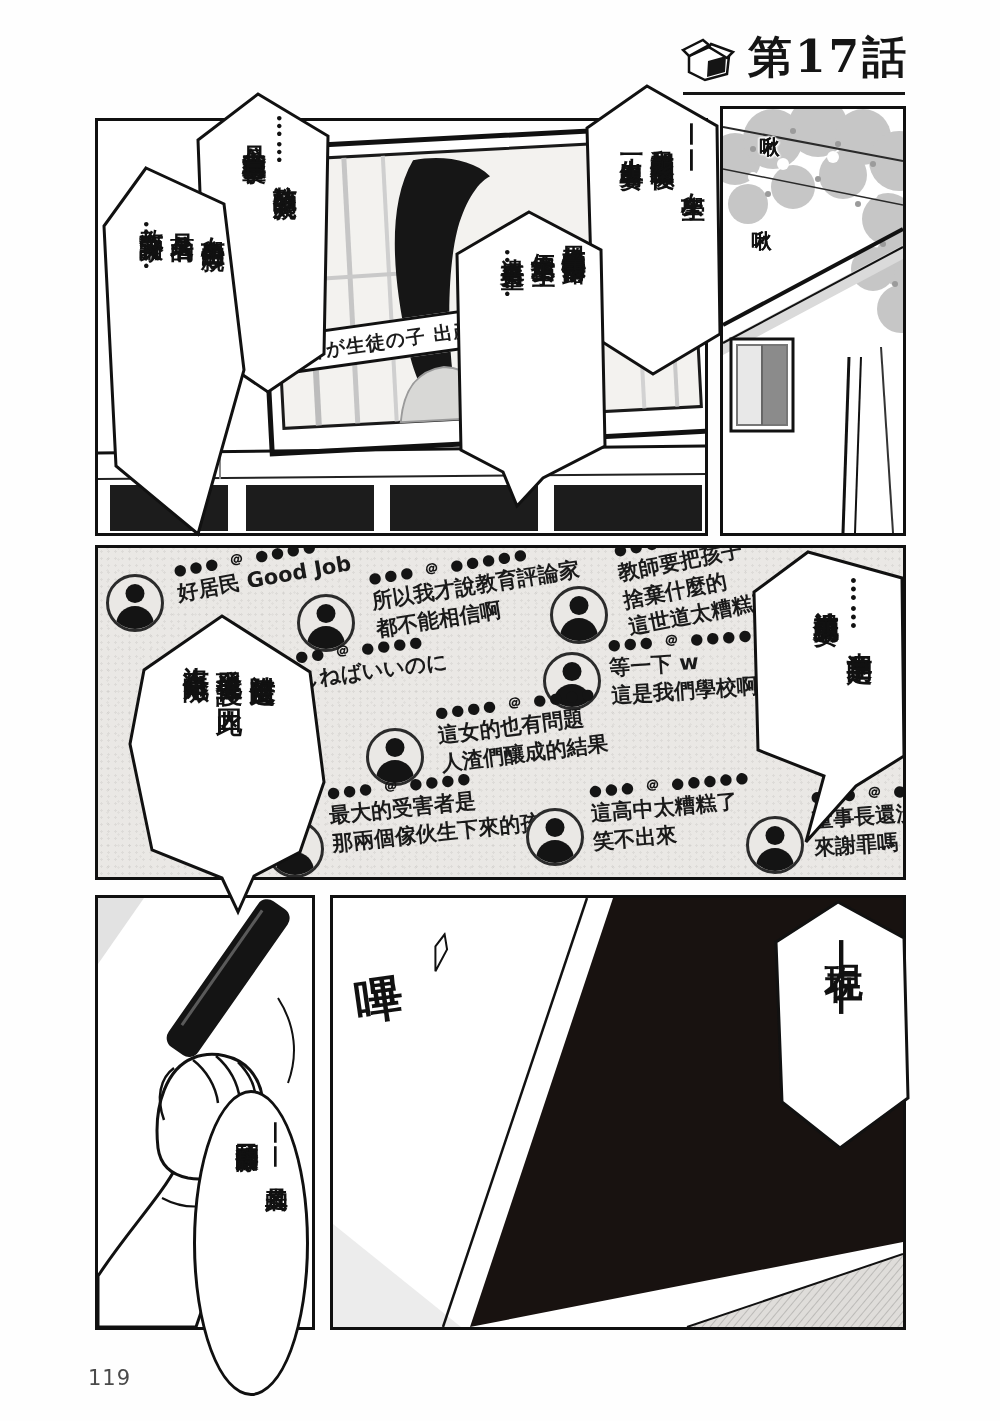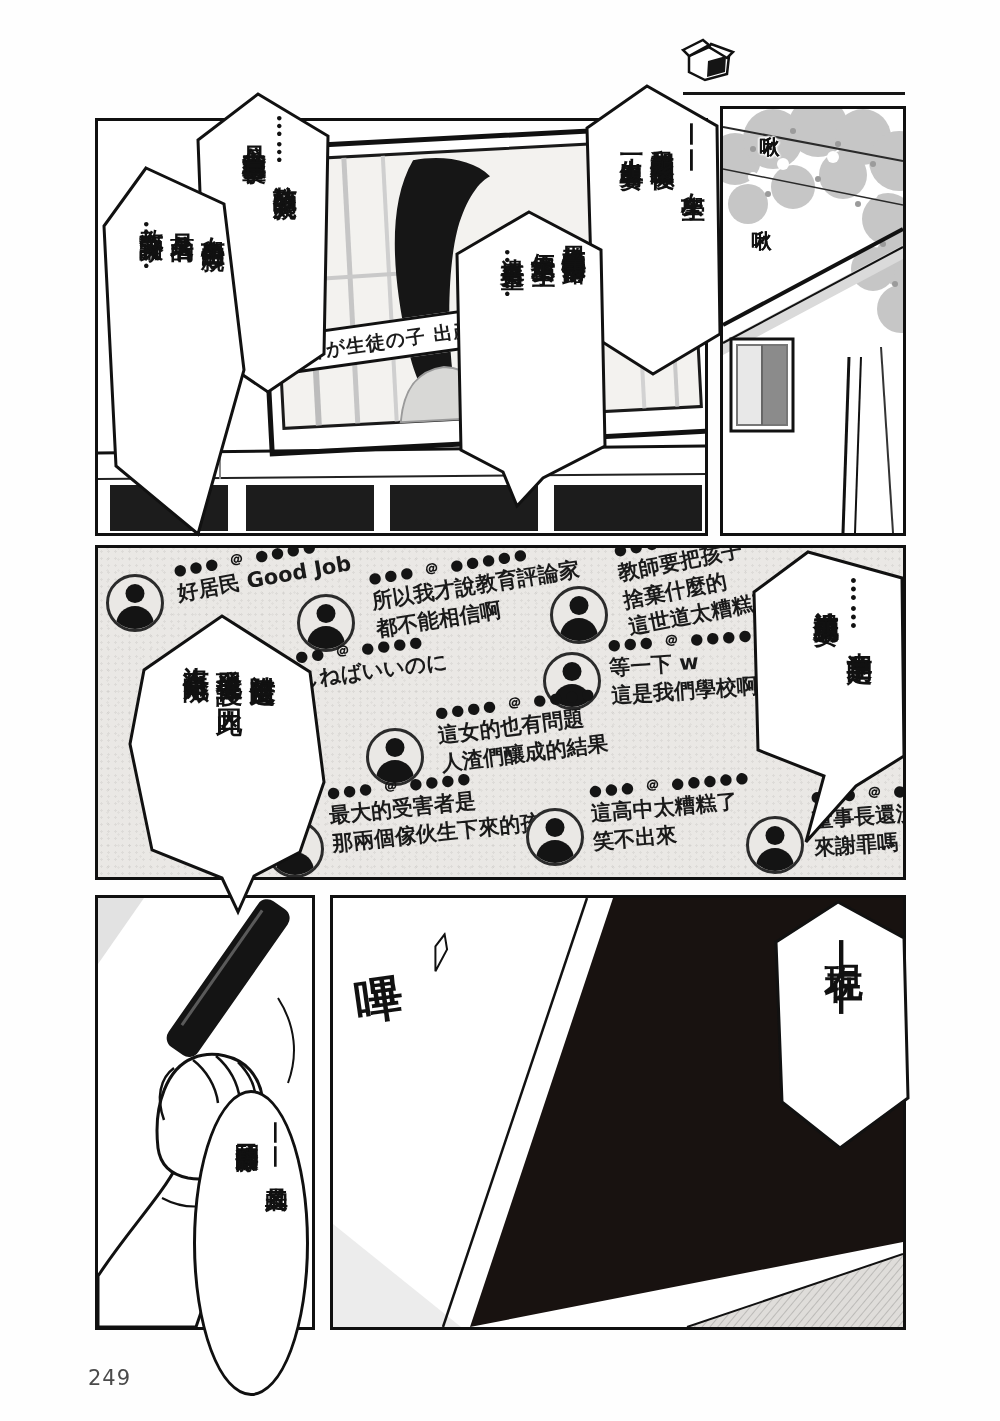--- a/index.html
+++ b/index.html
@@ -48,20 +48,21 @@
 <body>
 
 <div class="page">
 
   <svg style="position:absolute;left:681px;top:32px;z-index:3;" width="58" height="54" viewBox="0 0 58 54">
     <polygon points="8,24 28,15 48,24 46,42 24,48 8,40" fill="#fff" stroke="#111" stroke-width="2.5"></polygon>
     <polygon points="2,18 22,8 28,13 8,24" fill="#fff" stroke="#111" stroke-width="2.5"></polygon>
     <polygon points="30,12 52,20 46,26 28,15" fill="#fff" stroke="#111" stroke-width="2.5"></polygon>
     <polygon points="27,29 45,24 44,40 26,45" fill="#151515"></polygon>
   </svg>
+  <div class="chapter-title" style="left:748px;top:28px;">第17話</div>
   <div class="rule" style="left:683px;top:92px;width:222px;height:3px;"></div>
 
   <section class="panel" style="left:95px;top:118px;width:613px;height:418px;">
     <svg width="607" height="412" viewBox="0 0 607 412">
       <g transform="rotate(-3 380 170)">
         <rect x="166" y="16" width="446" height="306" fill="#fff" stroke="#111" stroke-width="5"></rect>
         <rect x="179" y="29" width="418" height="268" fill="#f3f2ef" stroke="#1a1a1a" stroke-width="3"></rect>
         <line x1="214" y1="30" x2="214" y2="296" stroke="#bcbcbc" stroke-width="6"></line>
         <line x1="253" y1="30" x2="253" y2="296" stroke="#c6c6c6" stroke-width="5"></line>
         <line x1="292" y1="30" x2="292" y2="296" stroke="#cfcfcf" stroke-width="4"></line>
@@ -345,15 +346,15 @@
     </div>
   </div>
 
   <div class="ellipse-bubble" style="left:193px;top:1090px;width:110px;height:300px;">
     <div class="btext" style="right:14px;font-size:23px;letter-spacing:1px;">
       <span style="padding-top:28px;">——真是的</span>
       <span style="padding-top:32px;">鬧了這麼大的動靜</span>
     </div>
   </div>
 
-  <div class="page-number" style="left:88px;top:1366px;">249</div>
+  <div class="page-number" style="left:88px;top:1366px;">119</div>
 
 </div>
 
 </body></html>

